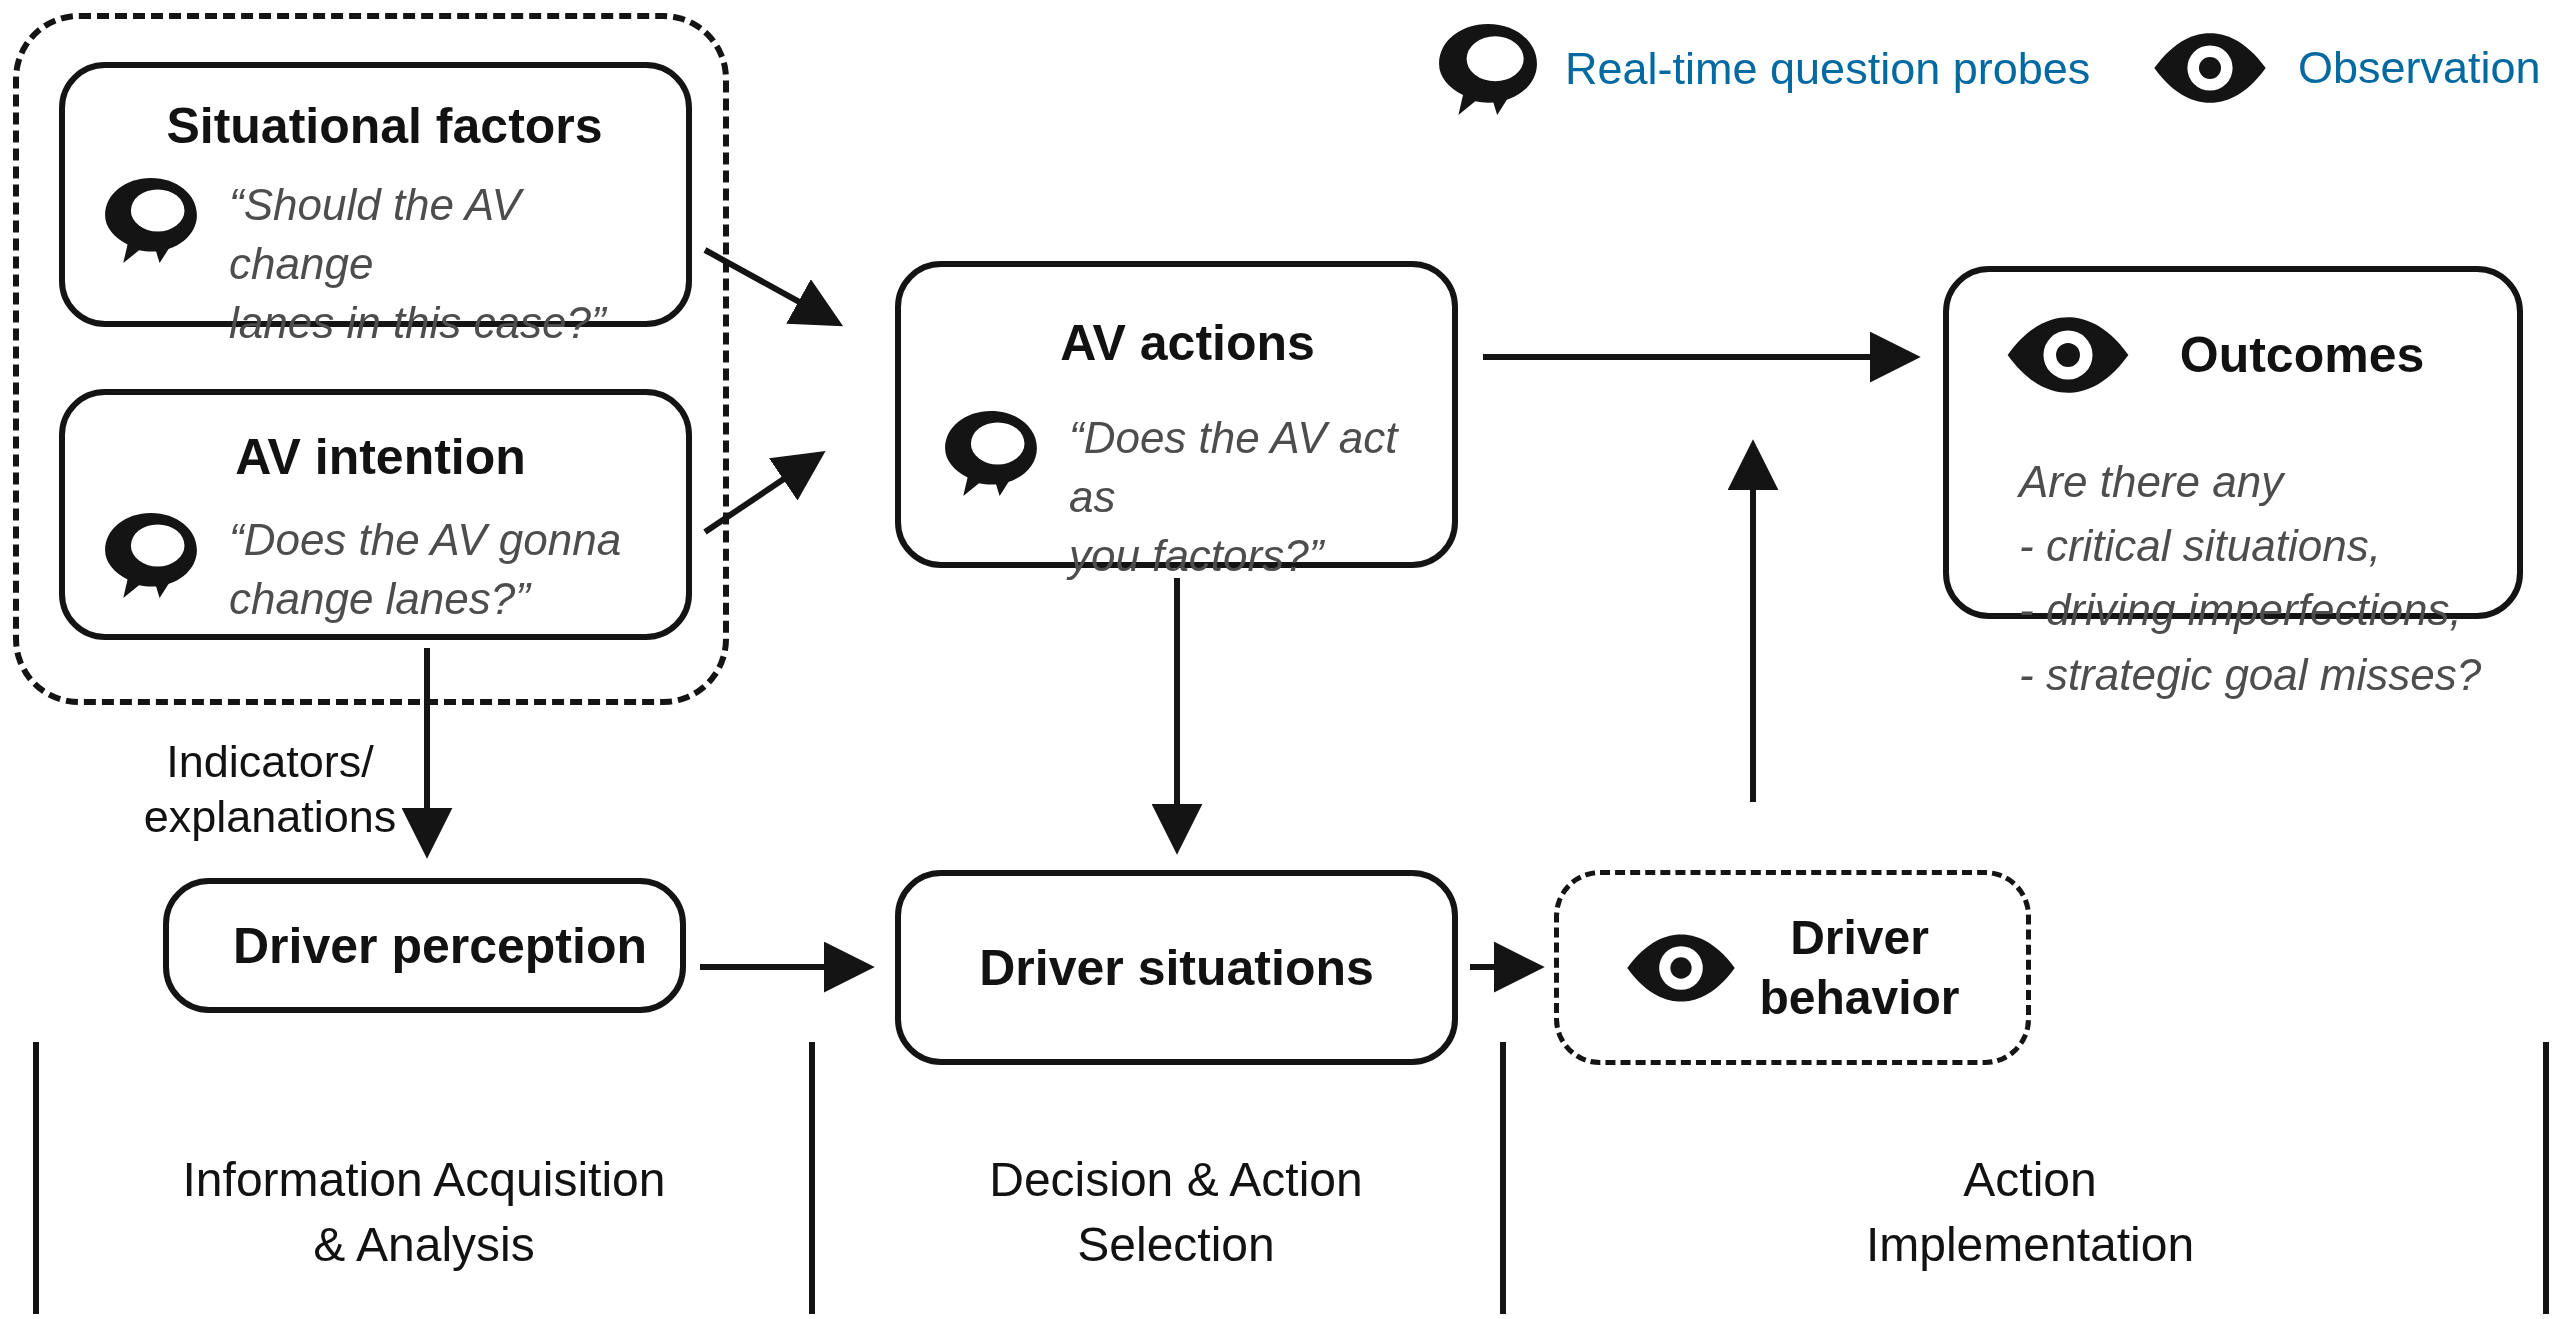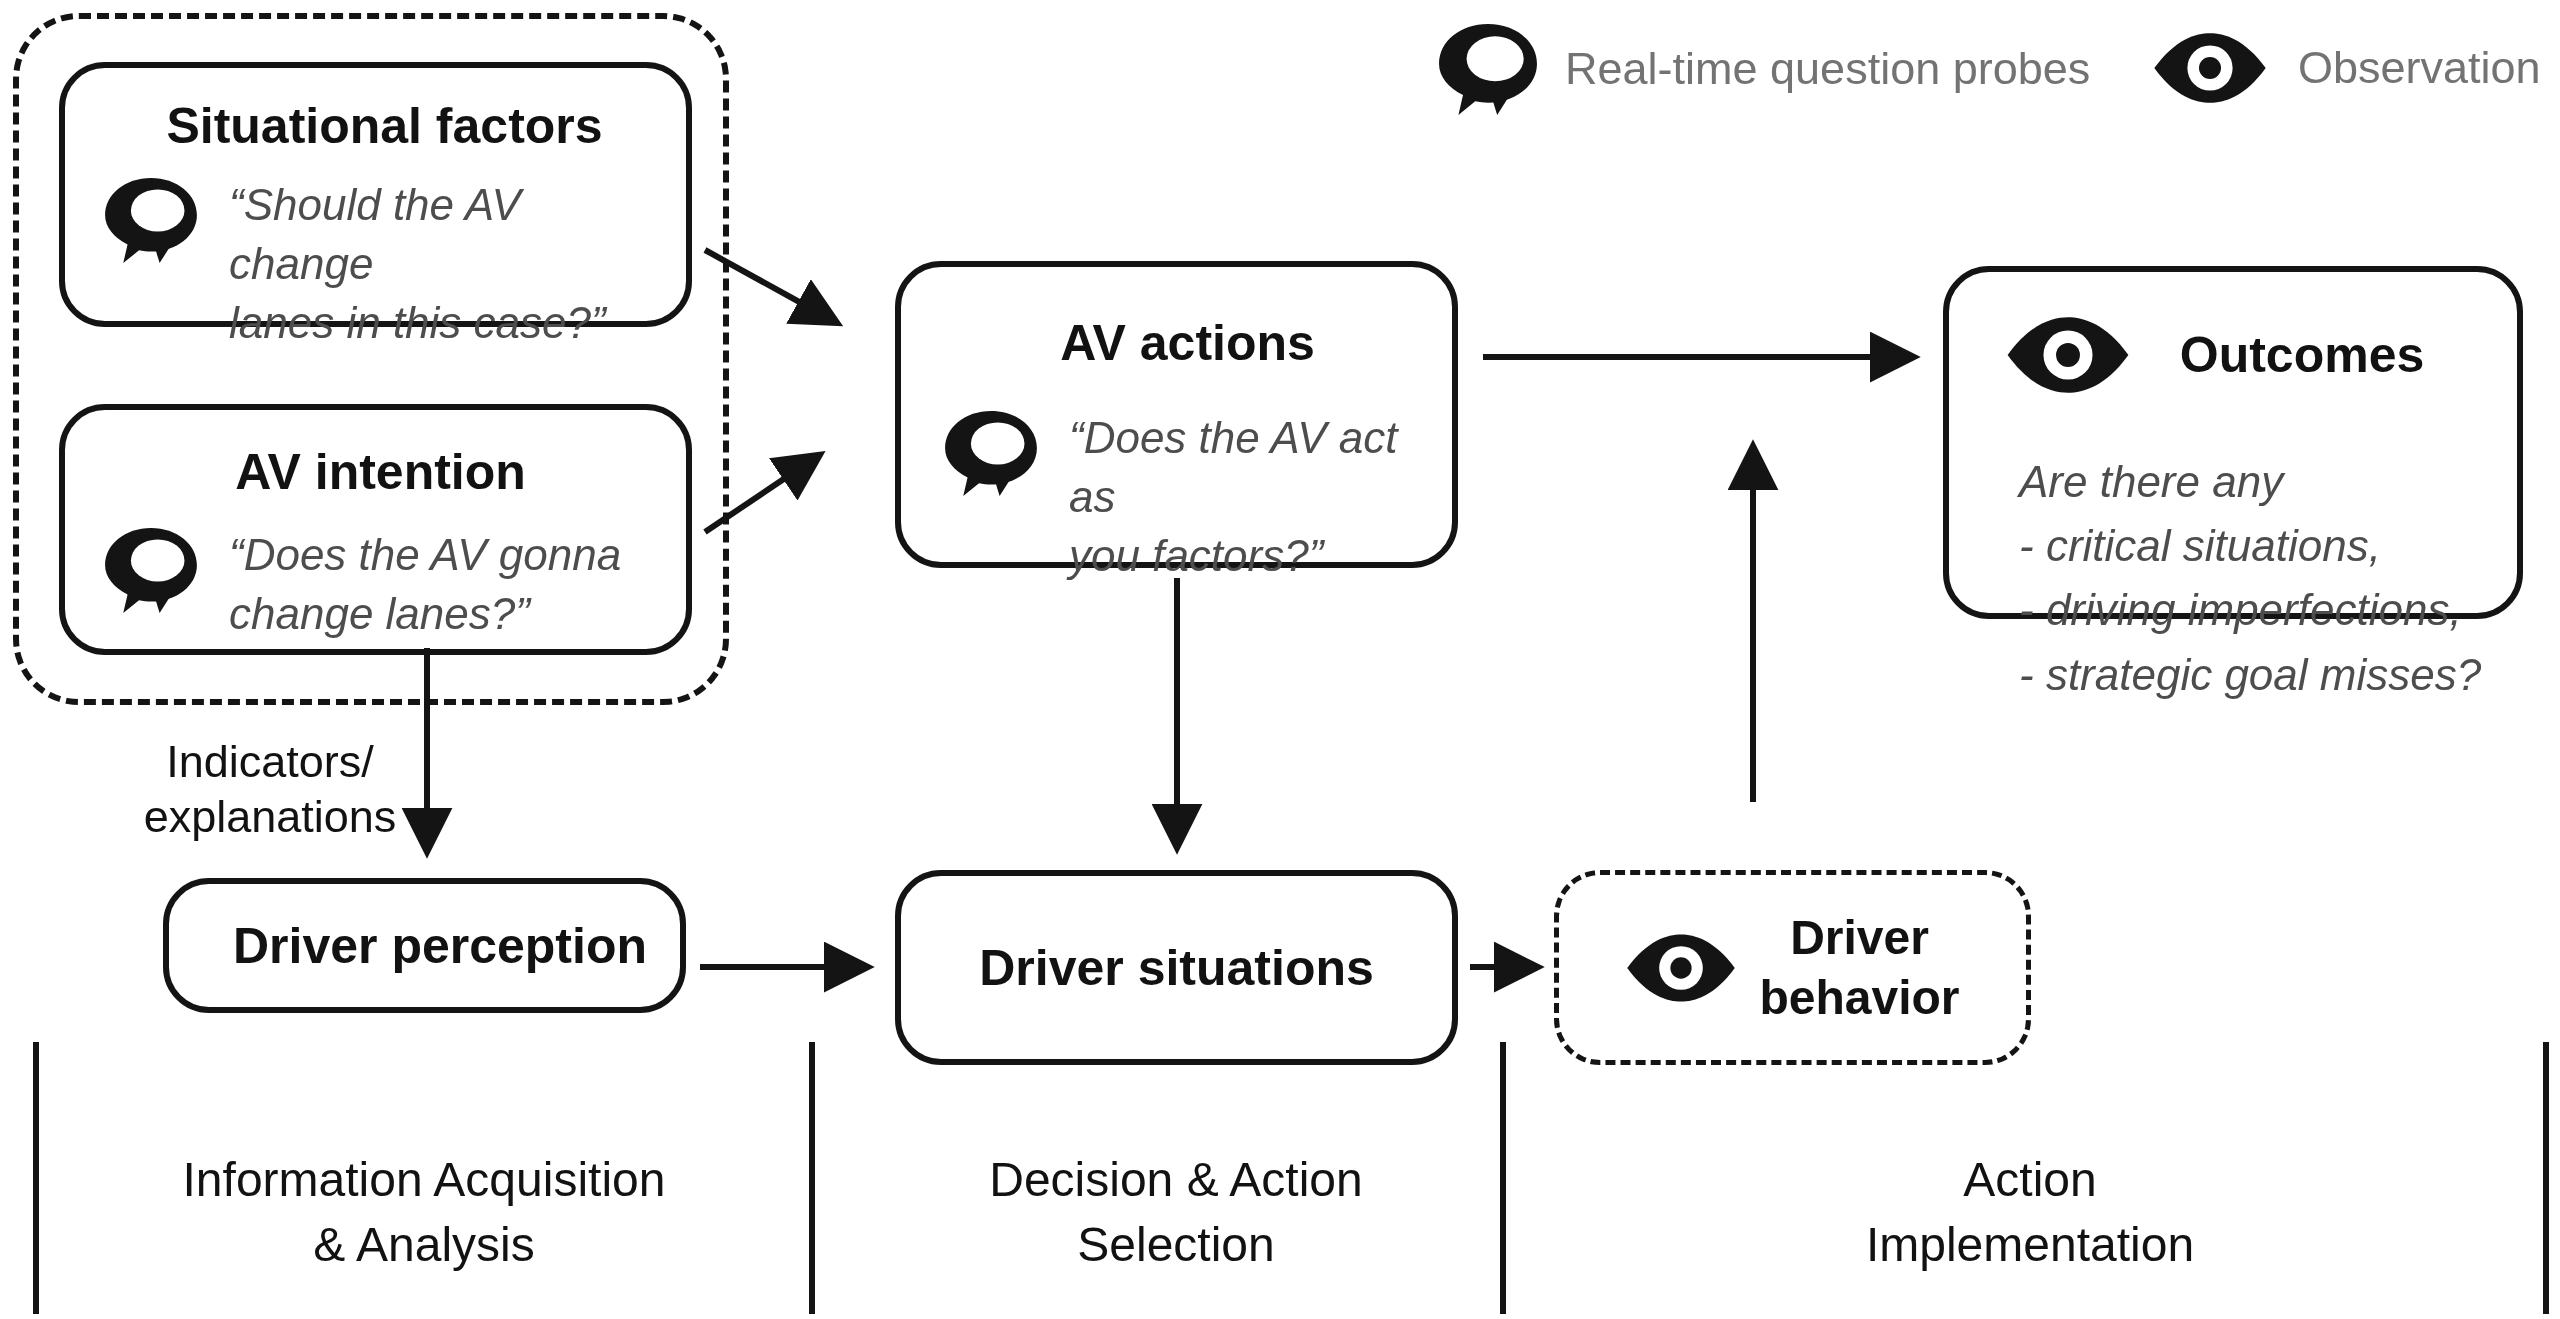--- a/index.html
+++ b/index.html
@@ -15,38 +15,38 @@
   .quote-row{display:flex;align-items:flex-start;gap:30px;}
   .icon{flex:none;display:block;}
 
   
   #group-probes{position:absolute;left:13px;top:13px;width:716px;height:692px;
     border:6px dashed #141414;border-radius:66px;box-sizing:border-box;}
 
   
   #box-situational{left:59px;top:62px;width:633px;height:265px;padding:28px 20px 12px 38px;}
   #box-situational .quote-row{margin-top:20px;}
-  #box-intention{left:59px;top:389px;width:633px;height:251px;padding:32px 28px 0 38px;margin-top:15px;}
+  #box-intention{left:59px;top:389px;width:633px;height:251px;padding:32px 28px 0 38px;}
   #box-intention .quote-row{margin-top:24px;}
   #box-av-actions{left:895px;top:261px;width:563px;height:307px;padding:46px 20px 0 42px;}
   #box-av-actions .quote-row{margin-top:36px;}
   #box-outcomes{left:1943px;top:266px;width:580px;height:353px;}
   .outcomes-header{display:flex;align-items:center;padding:44px 44px 0 56px;}
   .outcomes-header .box-title{flex:1;text-align:center;}
   .outcomes-note{padding:56px 24px 0 70px;font-size:44px;line-height:1.46;}
   #box-perception{left:163px;top:878px;width:523px;height:135px;display:flex;align-items:center;justify-content:center;padding-left:31px;}
   #box-expectation{left:895px;top:870px;width:563px;height:195px;display:flex;align-items:center;justify-content:center;}
   #box-behavior{left:1554px;top:870px;width:477px;height:195px;display:flex;align-items:center;justify-content:center;gap:22px;}
   #box-behavior .box-title{font-size:48px;line-height:1.25;}
 
   
   .legend-item{position:absolute;display:flex;align-items:center;}
   #legend-probes{left:1437px;top:22px;gap:26px;}
   #legend-observation{left:2152px;top:32px;gap:30px;}
-  .legend-label{font-size:45px;color:#737373;}
+  .legend-label{font-size:45px;color:#0369a1;}
 
   
   #indicators-label{position:absolute;left:103px;top:735px;width:334px;text-align:center;
     font-size:45px;line-height:1.22;color:#121212;}
 
   
   .stage{position:absolute;text-align:center;font-size:48px;line-height:1.35;color:#121212;}
   #stage-1{left:58px;top:1148px;width:732px;}
   #stage-2{left:860px;top:1148px;width:632px;}
   #stage-3{left:1658px;top:1148px;width:744px;}

